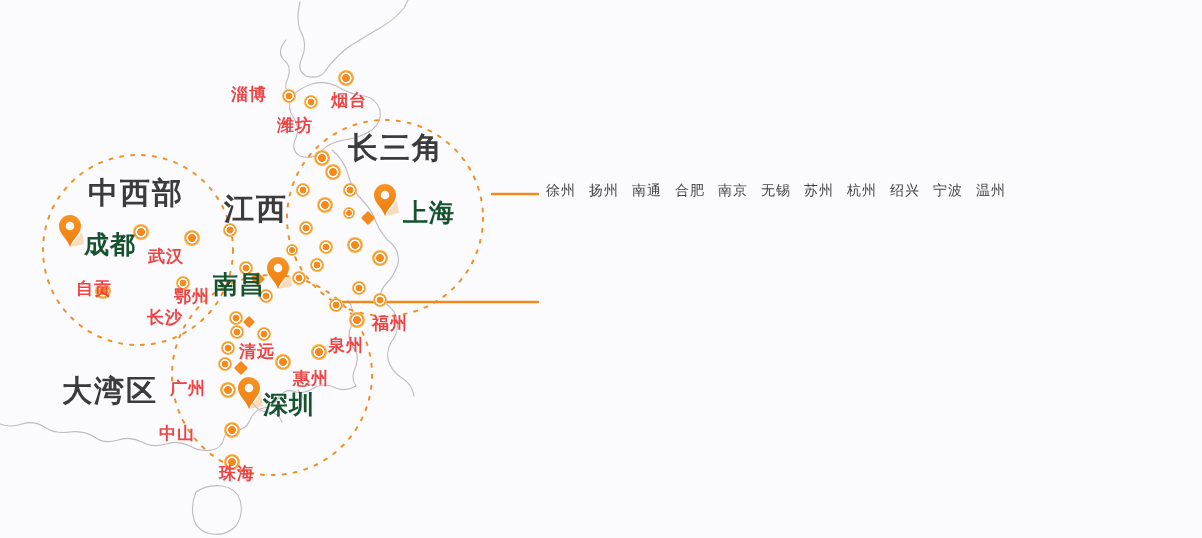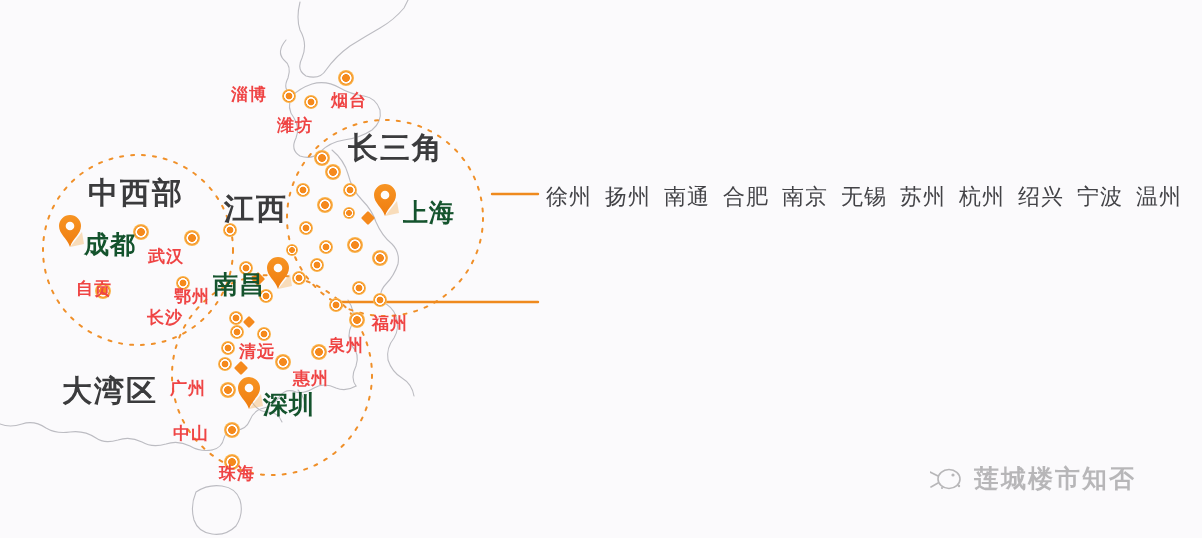--- a/index.html
+++ b/index.html
@@ -48,21 +48,21 @@
   .city-minor {
     font-size: 17px;
     font-weight: 600;
     color: #ef4444;
     letter-spacing: 1px;
   }
   
   .list-row {
     position: absolute;
     white-space: nowrap;
-    font-size: 22px;
+    font-size: 14px;
     font-weight: 500;
     color: #434347;
     letter-spacing: 1px;
   }
   .list-row span { margin-right: 13px; }
   .list-row span:last-child { margin-right: 0; }
 
   
   #watermark {
     position: absolute;
@@ -226,30 +226,19 @@
   <div class="lbl city-minor" style="left:277px; top:117px;">潍坊</div>
   <div class="lbl city-minor" style="left:148px; top:248px;">武汉</div>
   <div class="lbl city-minor" style="left:174px; top:272px;margin-top:16px;">鄂州</div>
   <div class="lbl city-minor" style="left:76px;  top:280px;">自贡</div>
   <div class="lbl city-minor" style="left:147px; top:309px;">长沙</div>
   <div class="lbl city-minor" style="left:372px; top:315px;">福州</div>
   <div class="lbl city-minor" style="left:328px; top:337px;">泉州</div>
   <div class="lbl city-minor" style="left:239px; top:343px;">清远</div>
   <div class="lbl city-minor" style="left:293px; top:370px;">惠州</div>
   <div class="lbl city-minor" style="left:170px; top:380px;">广州</div>
-  <div class="lbl city-minor" style="left:173px; top:425px;">中山</div>
+  <div class="lbl city-minor" style="left:159px; top:425px;">中山</div>
   <div class="lbl city-minor" style="left:219px; top:465px;">珠海</div>
 
   <div class="list-row" id="callout-list-0" style="left:546px; top:182px;"><span>徐州</span><span>扬州</span><span>南通</span><span>合肥</span><span>南京</span><span>无锡</span><span>苏州</span><span>杭州</span><span>绍兴</span><span>宁波</span><span>温州</span></div>
 
-  <div id="watermark" style="left:930px; top:462px;">
-    <svg width="34" height="30" viewBox="0 0 34 30">
-      <ellipse cx="19" cy="15" rx="11" ry="9.5" fill="none" stroke="#1d1d1f" stroke-width="1.6"></ellipse>
-      <path d="M8 12 L0 8" stroke="#1d1d1f" stroke-width="1.6" stroke-linecap="round"></path>
-      <path d="M8 19 L1 23" stroke="#1d1d1f" stroke-width="1.6" stroke-linecap="round"></path>
-      <circle cx="23" cy="11" r="1.6" fill="#1d1d1f"></circle>
-      <circle cx="29" cy="22" r="1.2" fill="#1d1d1f"></circle>
-      <circle cx="12" cy="24" r="1.1" fill="#1d1d1f"></circle>
-    </svg>
-    <span class="wm-text">莲城楼市知否</span>
-  </div>
 
 </div>
 
 </body></html>

